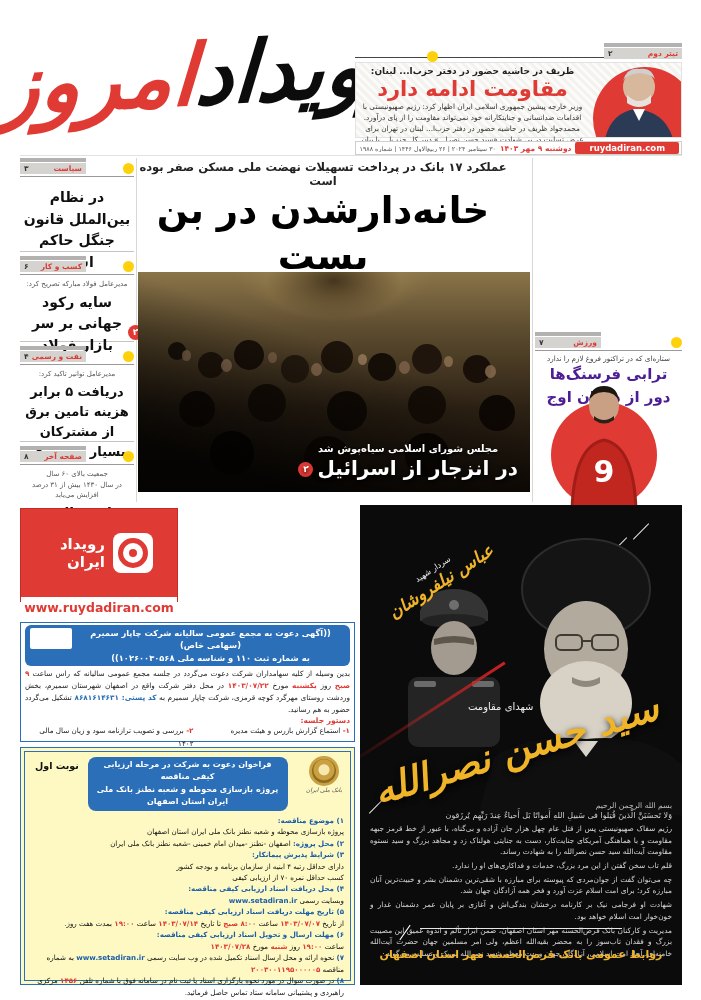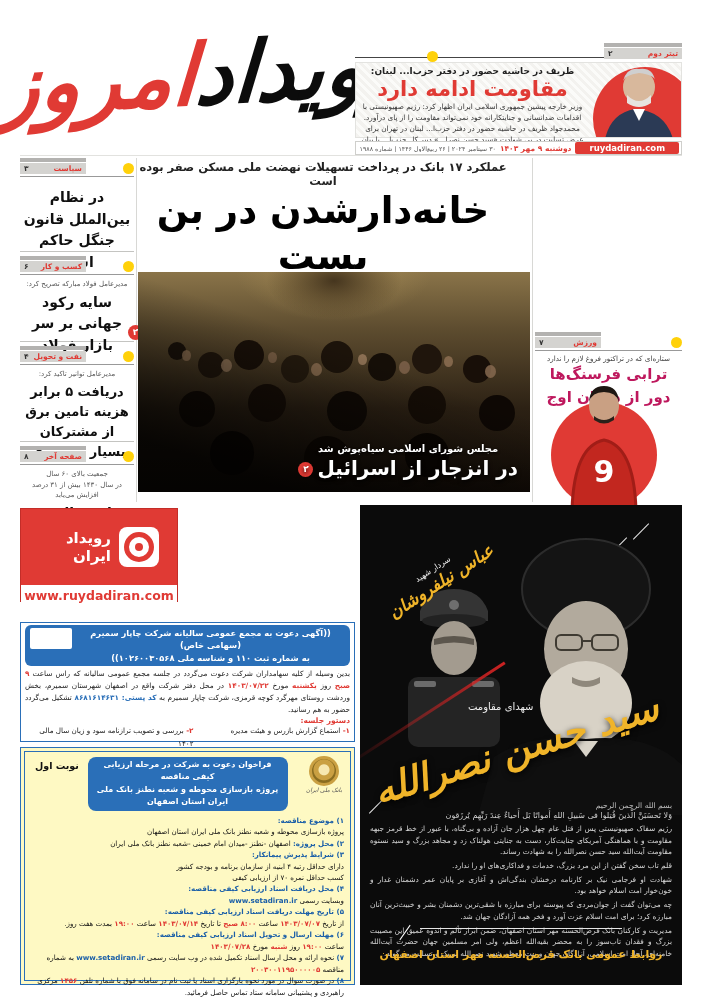--- a/index.html
+++ b/index.html
@@ -88,29 +88,29 @@
   #photo .cap{position:absolute;right:12px;bottom:10px;text-align:center;color:#fff;}
   #photo .cap .k{font-size:10px;font-weight:bold;text-shadow:0 1px 3px #000;}
   #photo .cap .l1,#photo .cap .l2{font-size:20px;font-weight:bold;letter-spacing:-0.5px;
     text-shadow:0 2px 4px #000;line-height:1.4;}
   #photo .cap .badge{margin-right:4px;vertical-align:middle;}
 
   #sport{left:535px;top:332px;width:147px;height:170px;position:absolute;}
   #sport .head{display:flex;align-items:flex-end;justify-content:space-between;border-bottom:1px solid #999;
     padding-bottom:2px;margin-bottom:3px;}
   #sport .kick{font-size:7.2px;color:#444;text-align:center;}
-  #sport .hl{font-size:15px;font-weight:bold;text-align:center;line-height:1.5;color:#be185d;}
+  #sport .hl{font-size:15px;font-weight:bold;text-align:center;line-height:1.5;color:#4c1d95;}
   #sport .pcirc{position:absolute;left:16px;top:70px;width:106px;height:106px;border-radius:50%;
     background:var(--red);overflow:visible;}
   #sport svg{position:absolute;left:3px;top:-22px;}
 
   
   #brand{left:20px;top:508px;width:158px;height:94px;background:var(--red);border:1px solid #c32d28;
     display:flex;flex-direction:column;}
-  #brand .top{flex:1;display:flex;align-items:center;justify-content:flex-end;gap:8px;padding:18px;}
+  #brand .top{flex:1;display:flex;align-items:center;justify-content:flex-end;gap:8px;padding:24px;}
   #brand .logo{width:40px;height:40px;background:#fff;border-radius:8px;position:relative;flex:0 0 auto;}
   #brand .logo .c1{position:absolute;inset:5px;border:5px solid var(--red);border-radius:50%;}
   #brand .logo .c2{position:absolute;left:16px;top:16px;width:8px;height:8px;background:var(--red);border-radius:50%;}
   #brand .nm{color:#fff;font-size:15px;font-weight:bold;}
   #brand .url{background:#fff;color:var(--red);font-weight:bold;font-size:12.5px;text-align:center;
     padding:3px 0;direction:ltr;}
 
   
   #chapar{left:20px;top:622px;width:335px;height:120px;border:1.5px solid var(--blue);background:#fff;padding:2px 4px;}
   #chapar .hd{background:var(--blue);border-radius:6px;color:#fff;text-align:center;font-weight:bold;
@@ -236,21 +236,21 @@
     <div class="kick">مدیرعامل فولاد مبارکه تصریح کرد:</div>
     <div class="hl">سایه رکود جهانی بر سر بازار فولاد</div>
   </div>
 
   <div class="brief" style="height:96px">
     <div class="head">
         <span class="dot"></span>
       <div class="pill">
           <span class="strip"></span>
           <span class="row">
-        <span class="lbl">نفت و تحویل</span>
+        <span class="lbl">نفت و رسمی</span>
         <span class="num">۴</span>
           </span>
         </div>
     </div>
     <div class="kick">مدیرعامل توانیر تاکید کرد:</div>
     <div class="hl" style="font-size:13px">دریافت ۵ برابر هزینه تامین برق از مشترکان بسیار پرمصرف</div>
   </div>
 
   <div class="brief">
     <div class="head">
@@ -412,21 +412,21 @@
   </div>
 
   <div class="shohada">شهدای مقاومت</div>
   <div class="bigname">سید حسن نصرالله</div>
 
   <div class="txt">
     <div class="bismillah">بسم الله الرحمن الرحیم</div>
     <div class="verse">وَلا تَحسَبَنَّ الَّذینَ قُتِلوا فی سَبیلِ اللهِ أَمواتًا بَل أَحیاءٌ عِندَ رَبِّهِم یُرزَقون</div>
     <p class="p">رژیم سفاک صهیونیستی پس از قتل عام چهل هزار جان آزاده و بی‌گناه، با عبور از خط قرمز جبهه مقاومت و با هماهنگی آمریکای جنایت‌کار، دست به جنایتی هولناک زد و مجاهد بزرگ و سید نستوه مقاومت آیت‌الله سید حسن نصرالله را به شهادت رساند.</p>
     <p class="p">قلم تاب سخن گفتن از این مرد بزرگ، خدمات و فداکاری‌های او را ندارد.</p>
+    <p class="p">چه می‌توان گفت از جوان‌مردی که پیوسته برای مبارزه با شقی‌ترین دشمنان بشر و خبیث‌ترین آنان مبارزه کرد؛ برای امت اسلام عزت آورد و فخر همه آزادگان جهان شد.</p>
     <p class="p">شهادت او فرجامی نیک بر کارنامه درخشان بندگی‌اش و آغازی بر پایان عمر دشمنان غدار و خون‌خوار امت اسلام خواهد بود.</p>
-    <p class="p">چه می‌توان گفت از جوان‌مردی که پیوسته برای مبارزه با شقی‌ترین دشمنان بشر و خبیث‌ترین آنان مبارزه کرد؛ برای امت اسلام عزت آورد و فخر همه آزادگان جهان شد.</p>
     <p class="p">مدیریت و کارکنان بانک قرض‌الحسنه مهر استان اصفهان، ضمن ابراز تألم و اندوه عمیق این مصیبت بزرگ و فقدان تاب‌سوز را به محضر بقیه‌الله اعظم، ولی امر مسلمین جهان حضرت آیت‌الله خامنه‌ای، آحاد امت اسلامی، آزادگان جهان و بیت معظم شهید نصرالله تبریک و تسلیت می‌گوید.</p>
   </div>
 
   <span class="slashes"></span>
   <span class="sepline"></span>
   <div class="ft">روابط عمومی بانک قرض‌الحسنه مهر استان اصفهان</div>
 </div>
 
 </body></html>

